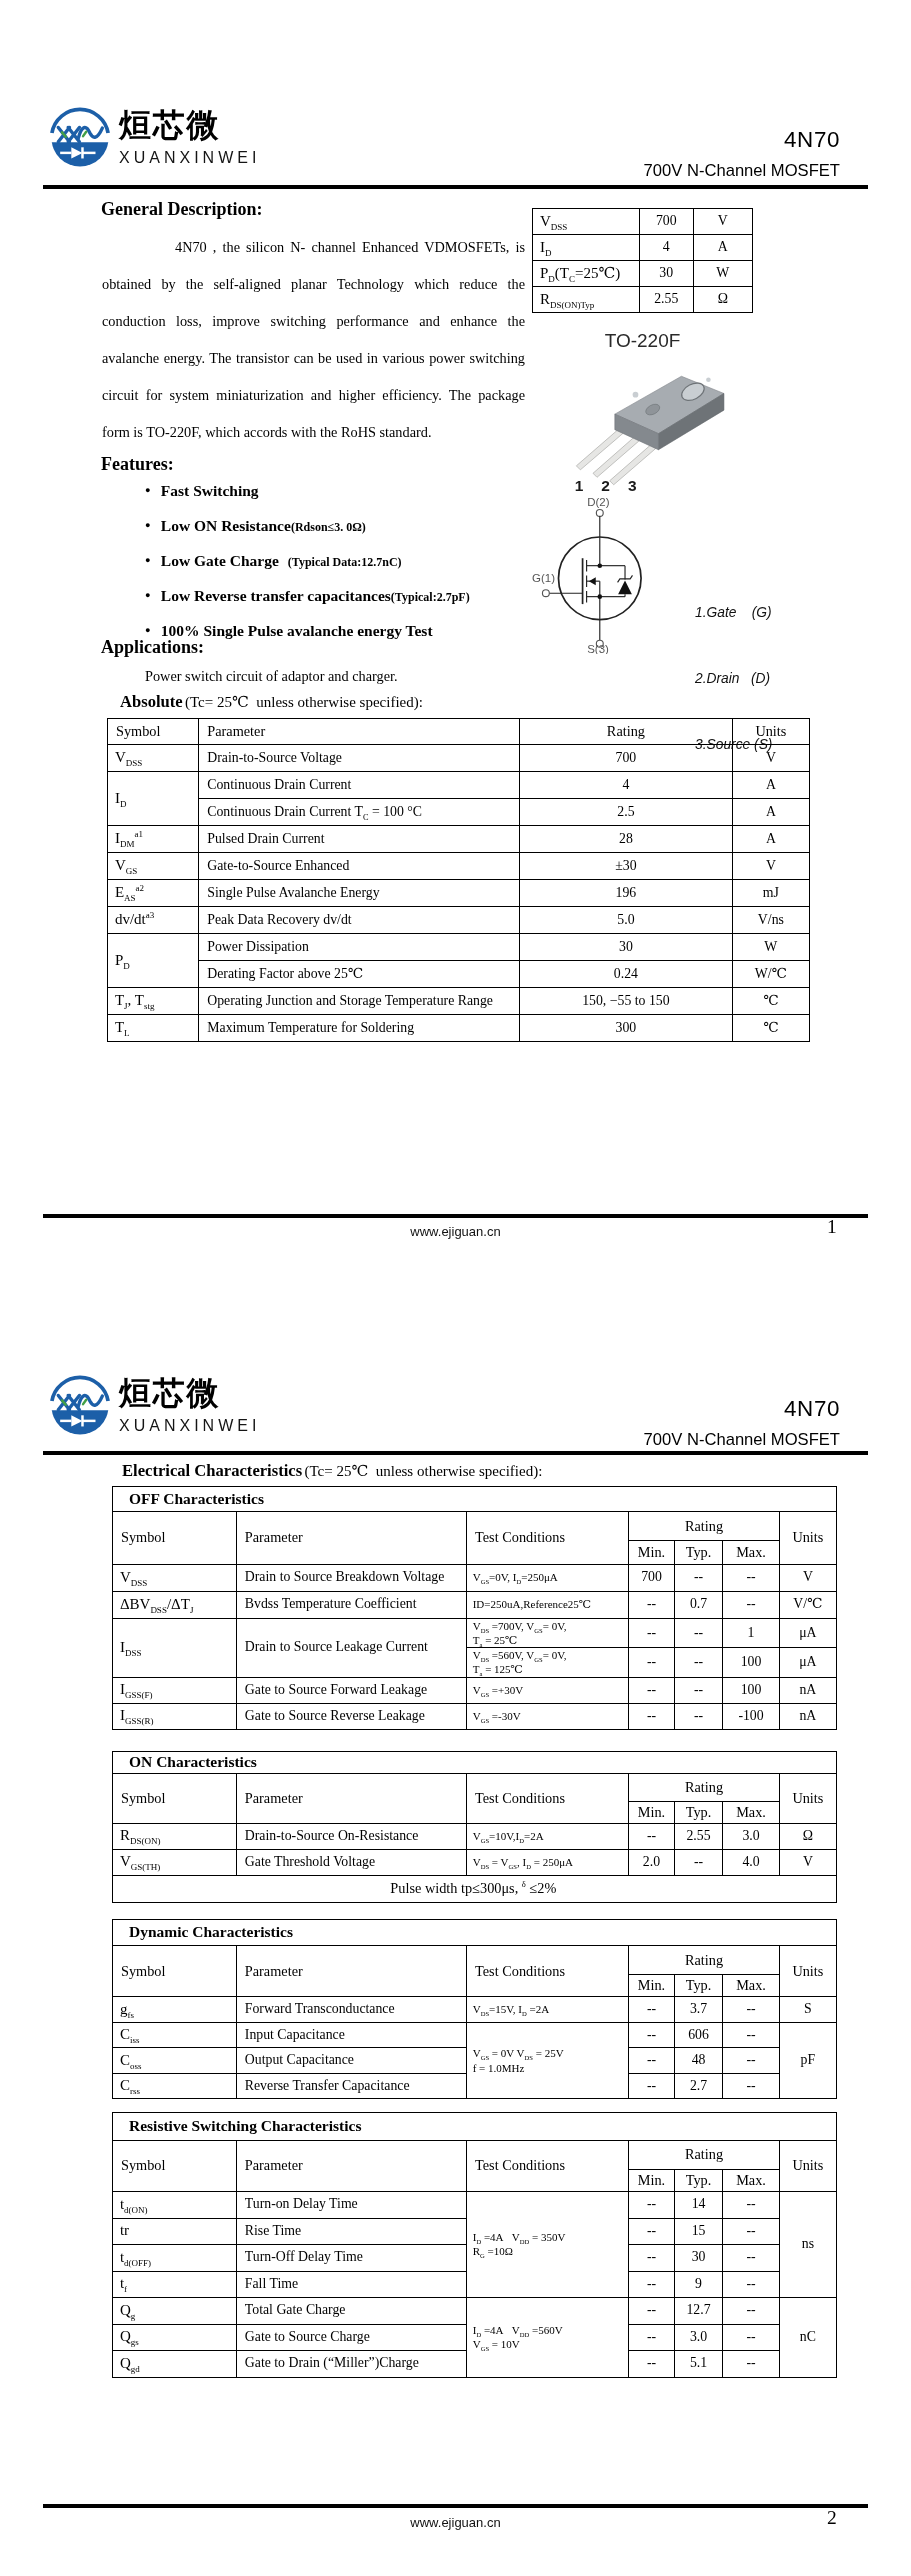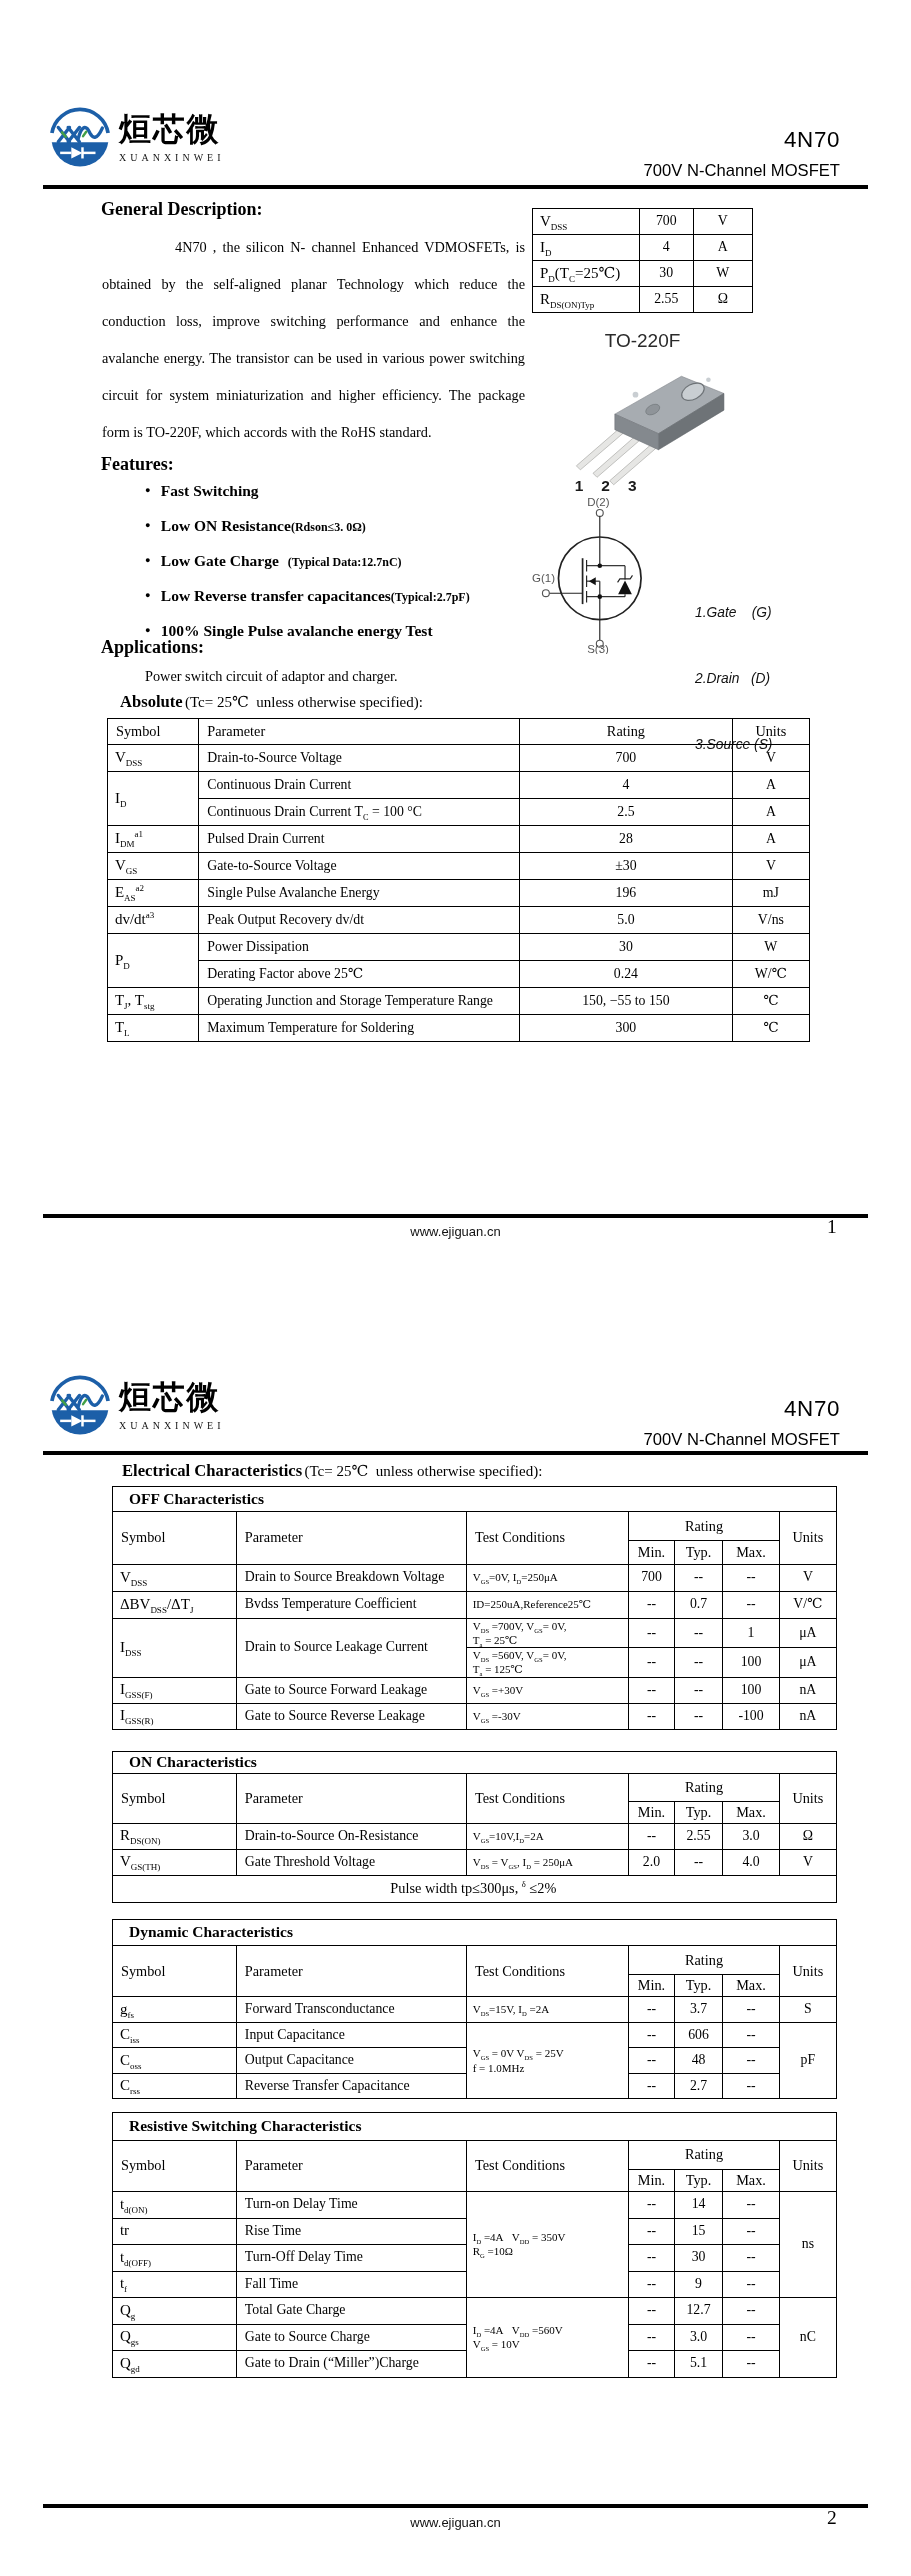--- a/index.html
+++ b/index.html
@@ -7,21 +7,21 @@
        font-family:"Liberation Serif","DejaVu Serif",serif;color:#000;overflow:hidden;}
   .abs{position:absolute;}
   .sans{font-family:"Liberation Sans","DejaVu Sans",sans-serif;}
   .right{text-align:right;}
   .center{text-align:center;}
 
   
   .logo{display:flex;align-items:center;gap:8px;}
   .logo-cn{font-family:"Liberation Sans","DejaVu Sans",sans-serif;font-weight:bold;
            font-size:32px;letter-spacing:1.7px;line-height:1.02;color:#000;}
-  .logo-en{font-family:Liberation Serif, serif;font-size:10px;
+  .logo-en{font-family:Liberation Sans, sans-serif;font-size:16px;
            letter-spacing:4px;color:#151515;margin-top:7px;}
   .part{font-size:22.4px;letter-spacing:0.6px;}
   .family{font-size:16.6px;}
   .rule{left:43px;width:825px;height:4px;background:#000;}
 
   
   .sec-title{font-size:18px;font-weight:bold;}
   .gd-body{width:423px;font-size:14.3px;line-height:37px;text-align:justify;text-indent:73px;}
   .feat-item{display:flex;align-items:baseline;height:35px;}
   .bullet{font-size:9.2px;margin-right:10.3px;position:relative;top:-2.9px;}
@@ -250,33 +250,33 @@
             <td>A</td>
           </tr>
           <tr style="height: 27px;">
             <td class="sym">I<sub>DM</sub><sup>a1</sup></td>
             <td class="l">Pulsed Drain Current</td>
             <td>28</td>
             <td>A</td>
           </tr>
           <tr style="height: 27px;">
             <td class="sym">V<sub>GS</sub></td>
-            <td class="l">Gate-to-Source Voltage</td>
+            <td class="l">Gate-to-Source Enhanced</td>
             <td>±30</td>
             <td>V</td>
           </tr>
           <tr style="height: 27px;">
             <td class="sym">E<sub>AS</sub><sup>a2</sup></td>
             <td class="l">Single Pulse Avalanche Energy</td>
             <td>196</td>
             <td>mJ</td>
           </tr>
           <tr style="height: 27px;">
             <td class="sym">dv/dt<sup>a3</sup></td>
-            <td class="l">Peak Output Recovery dv/dt</td>
+            <td class="l">Peak Data Recovery dv/dt</td>
             <td>5.0</td>
             <td>V/ns</td>
           </tr>
           <tr style="height: 27px;">
             <td rowspan="2" class="sym">P<sub>D</sub></td>
             <td class="l">Power Dissipation</td>
             <td>30</td>
             <td>W</td>
           </tr>
           <tr style="height: 27px;">

